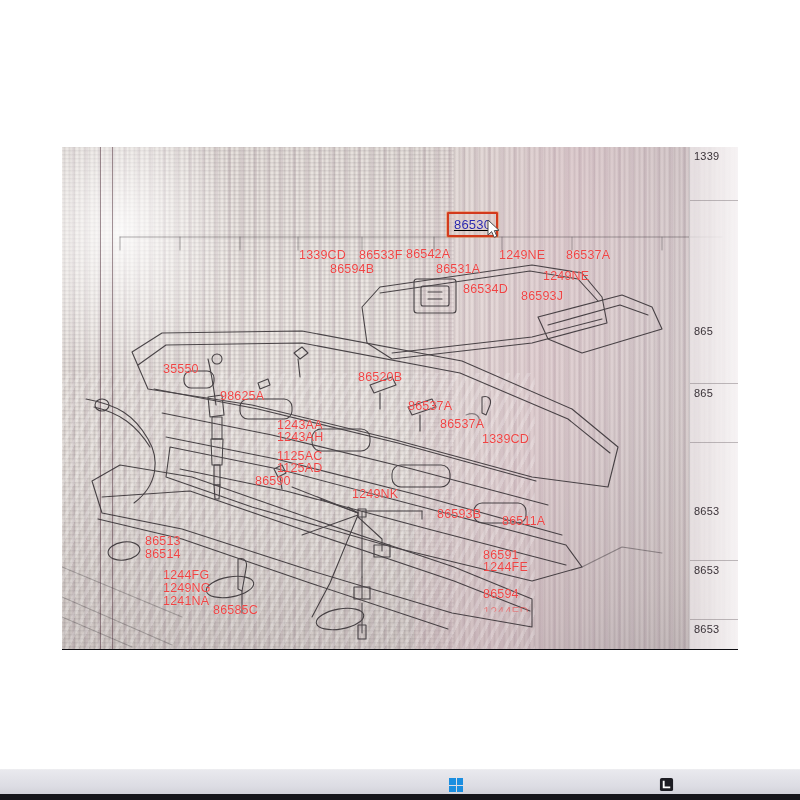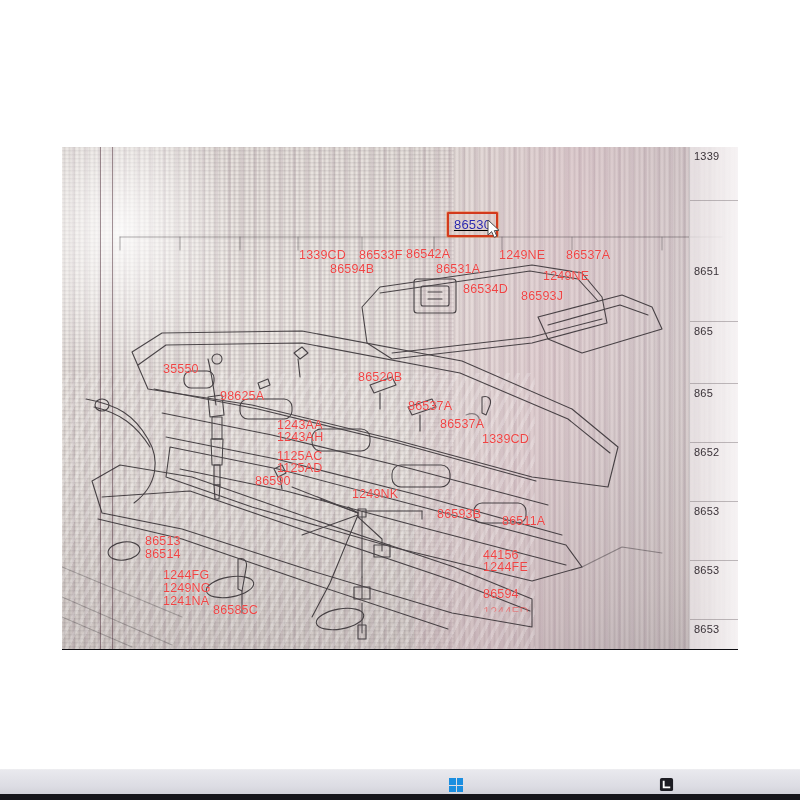--- a/index.html
+++ b/index.html
@@ -260,24 +260,22 @@
 
         <path d="M0 420 L120 470 M0 450 L110 498 M0 470 L70 500" opacity=".35"></path>
 
         <path d="M520 420 L560 400 L600 406" opacity=".5"></path>
         <path d="M404 268 C 414 264, 420 270, 416 278" opacity=".6"></path>
       </g>
     </svg>
 
     <div class="side-panel">
       <div class="side-row" style="top:0;height:54px;">1339</div>
-      <div class="side-row" style="top:115px;height:60px;">8651</div>
       <div class="side-row" style="top:175px;height:62px;">865</div>
       <div class="side-row" style="top:237px;height:59px;">865</div>
-      <div class="side-row" style="top:296px;height:59px;">8652</div>
       <div class="side-row" style="top:355px;height:59px;">8653</div>
       <div class="side-row" style="top:414px;height:59px;">8653</div>
       <div class="side-row" style="top:473px;height:30px;">8653</div>
     </div>
 
     <div class="bezel-bottom"></div>
   </div>
 
   <div>
     <div class="lab" style="left:299px;top:249px">1339CD</div>
@@ -301,21 +299,21 @@
     <div class="lab" style="left:482px;top:433px">1339CD</div>
     <div class="lab" style="left:277px;top:450px">1125AC</div>
     <div class="lab" style="left:277px;top:462px">1125AD</div>
     <div class="lab" style="left:255px;top:475px">86590</div>
     <div class="lab" style="left:352px;top:488px">1249NK</div>
     <div class="lab" style="left:437px;top:508px">86593B</div>
     <div class="lab" style="left:502px;top:515px">86511A</div>
 
     <div class="lab" style="left:145px;top:535px">86513</div>
     <div class="lab" style="left:145px;top:548px">86514</div>
-    <div class="lab" style="left:483px;top:549px">44156</div>
+    <div class="lab" style="left:483px;top:549px">86591</div>
     <div class="lab" style="left:483px;top:561px">1244FE</div>
     <div class="lab" style="left:163px;top:569px">1244FG</div>
     <div class="lab" style="left:163px;top:582px">1249NG</div>
     <div class="lab" style="left:483px;top:588px">86594</div>
     <div class="lab" style="left:163px;top:595px">1241NA</div>
     <div class="lab" style="left:213px;top:604px">86585C</div>
     <div class="lab" style="left:483px;top:606px;opacity:.55;clip-path:inset(0 0 55% 0)">1244FD</div>
   </div>
 
   <div class="sel" style="left:447px;top:212px">

